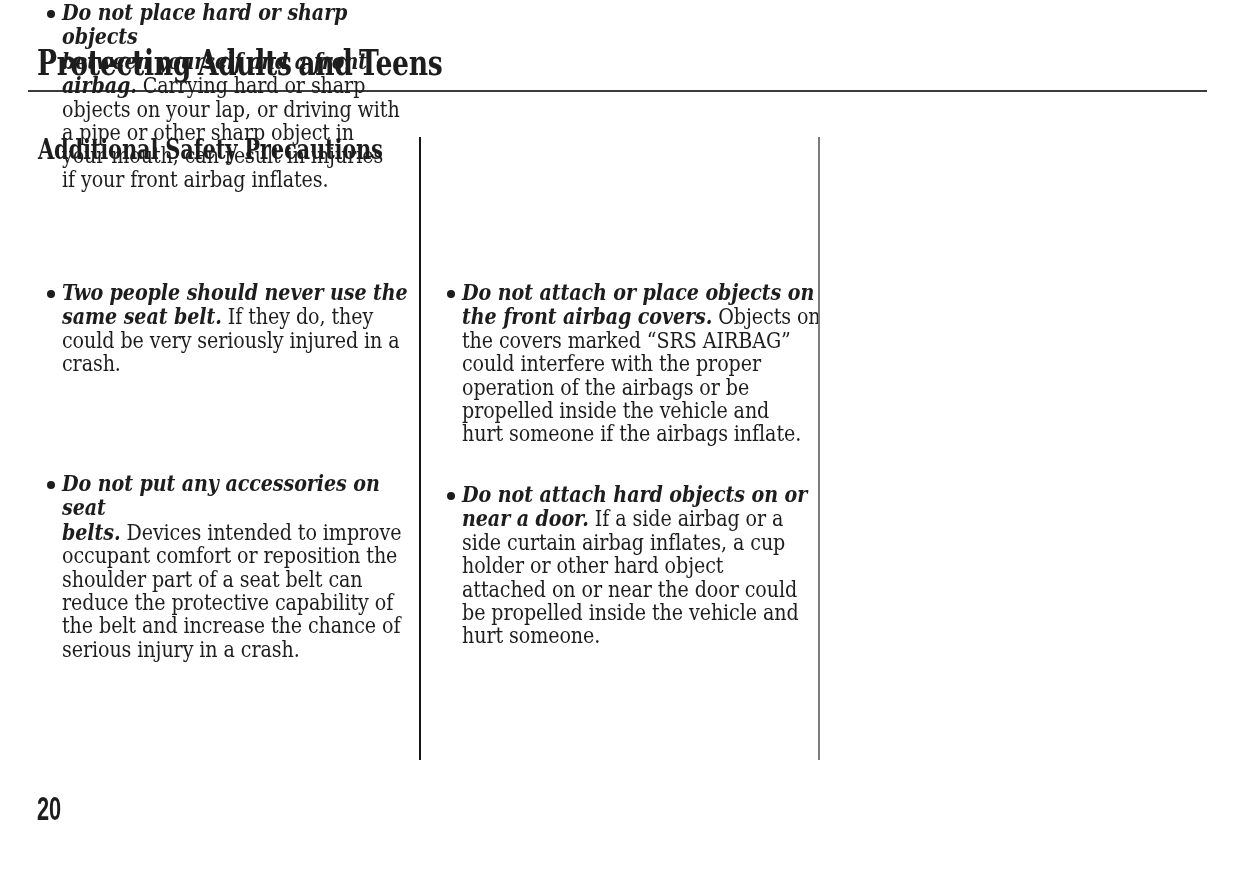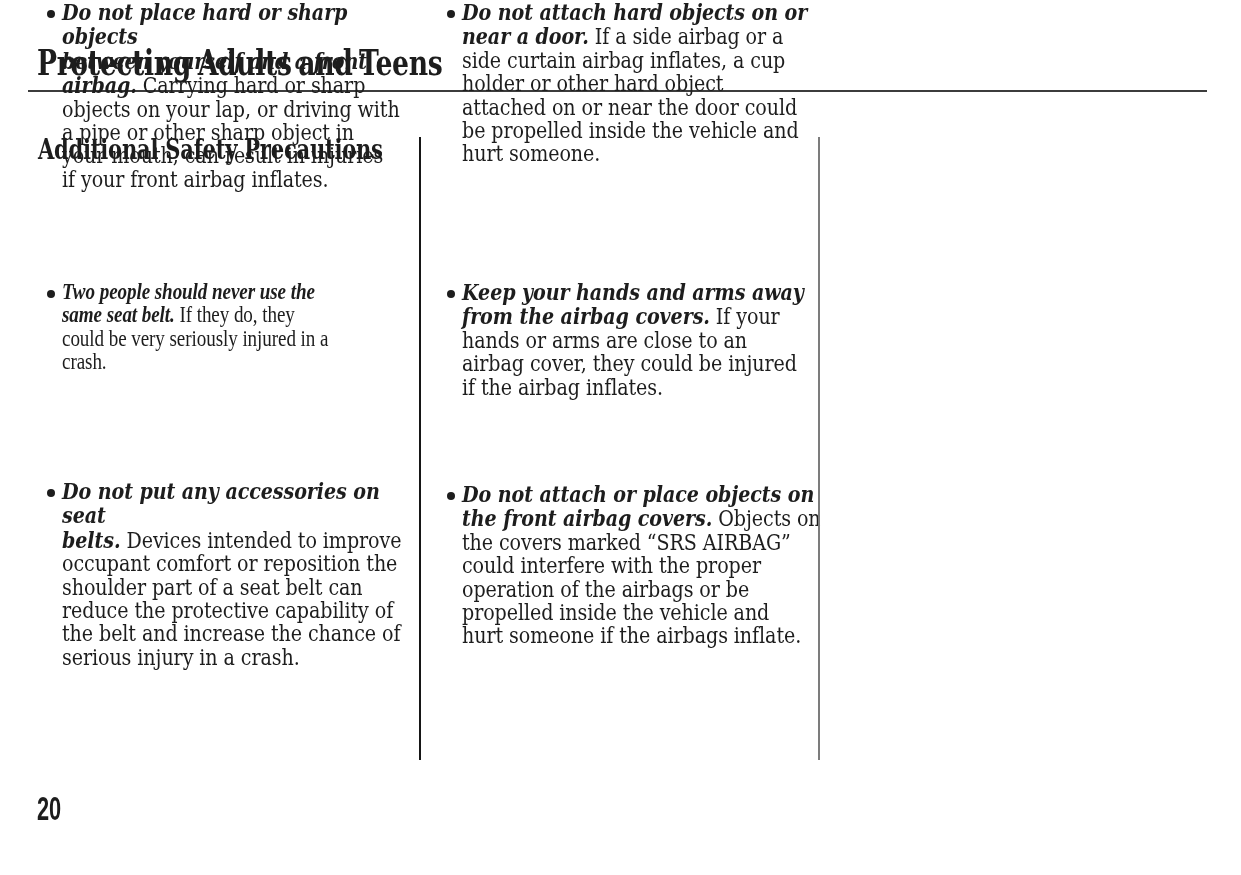--- a/index.html
+++ b/index.html
@@ -37,22 +37,22 @@
   .col-right{left:438px;width:382px;}
   .section-heading{
     position:absolute;left:0;top:136px;
     font-size:27px;line-height:27px;font-weight:bold;
     letter-spacing:-0.3px;
     transform:scaleX(0.78);transform-origin:0 0;
     white-space:nowrap;
   }
   .bullet{position:absolute;left:0;width:100%;}
   .col-left  .bullet:nth-of-type(1){top:161px;}
-  .col-left  .bullet:nth-of-type(2){top:280px;font-family:Liberation Serif, serif;}
-  .col-left  .bullet:nth-of-type(3){top:471px;margin-top:8px;}
+  .col-left  .bullet:nth-of-type(2){top:280px;}
+  .col-left  .bullet:nth-of-type(3){top:471px;}
   .col-right .bullet:nth-of-type(1){top:141px;}
   .col-right .bullet:nth-of-type(2){top:280px;}
   .col-right .bullet:nth-of-type(3){top:482px;}
   .dot{
     position:absolute;left:9px;top:10px;
     width:8px;height:8px;border-radius:50%;
     background:var(--text);
   }
   .btext{
     margin-left:24px;width:432px;
@@ -111,28 +111,20 @@
 a pipe or other sharp object in
 your mouth, can result in injuries
 if your front airbag inflates.</span></div>
       </div>
     </section>
 
   <div class="vdivider divider-1"></div>
 
   <section class="col col-right">
     <div id="right-bullets"></div>
-  <div class="bullet">
-        <span class="dot"></span>
-        <div class="btext"><span class="lead">Keep your hands and arms away
-from the airbag covers.</span><span class="rest"> If your
-hands or arms are close to an
-airbag cover, they could be injured
-if the airbag inflates.</span></div>
-      </div>
       <div class="bullet">
         <span class="dot"></span>
         <div class="btext"><span class="lead">Do not attach or place objects on
 the front airbag covers.</span><span class="rest"> Objects on
 the covers marked “SRS AIRBAG”
 could interfere with the proper
 operation of the airbags or be
 propelled inside the vehicle and
 hurt someone if the airbags inflate.</span></div>
       </div>

